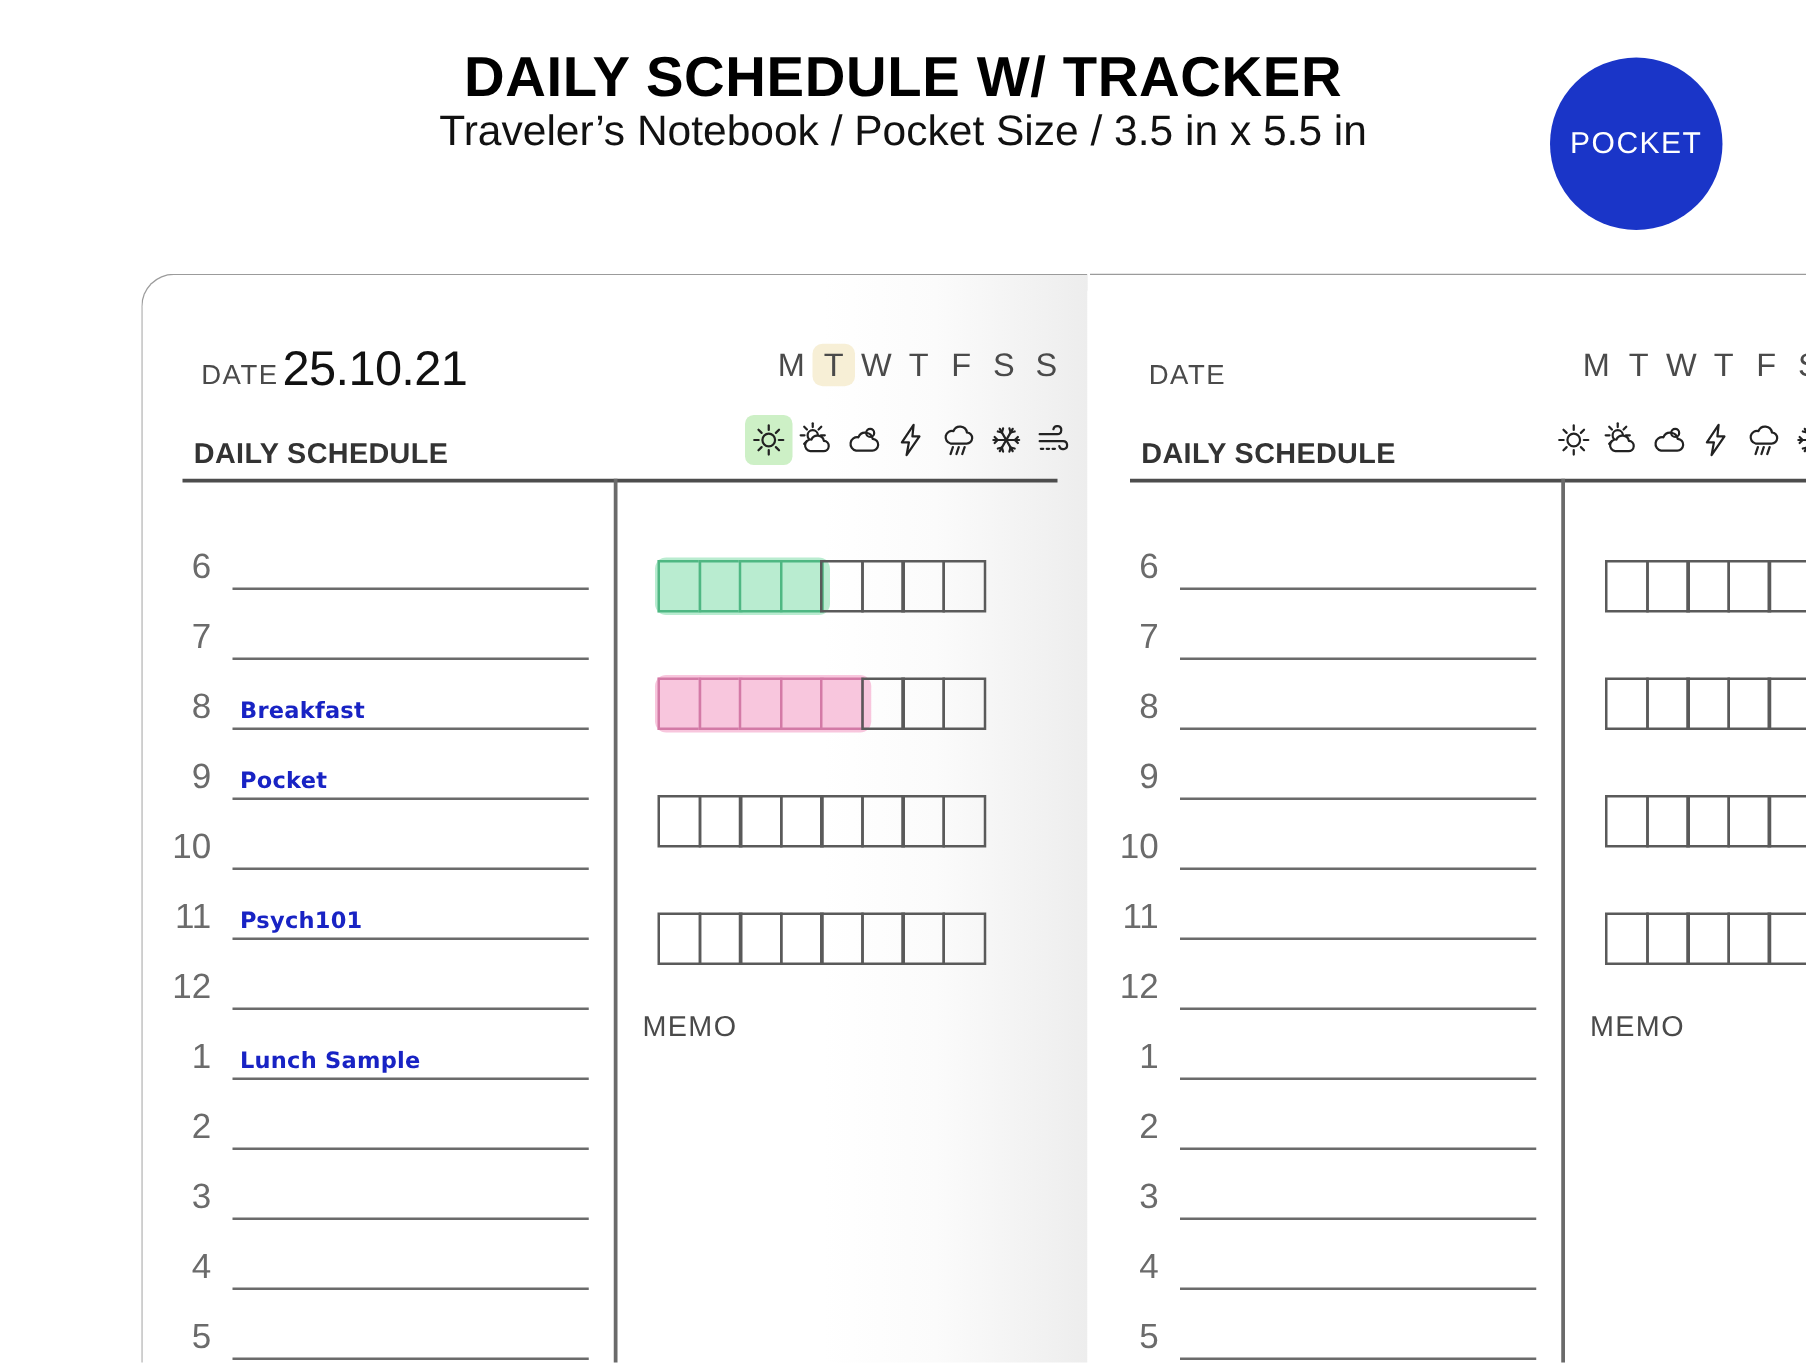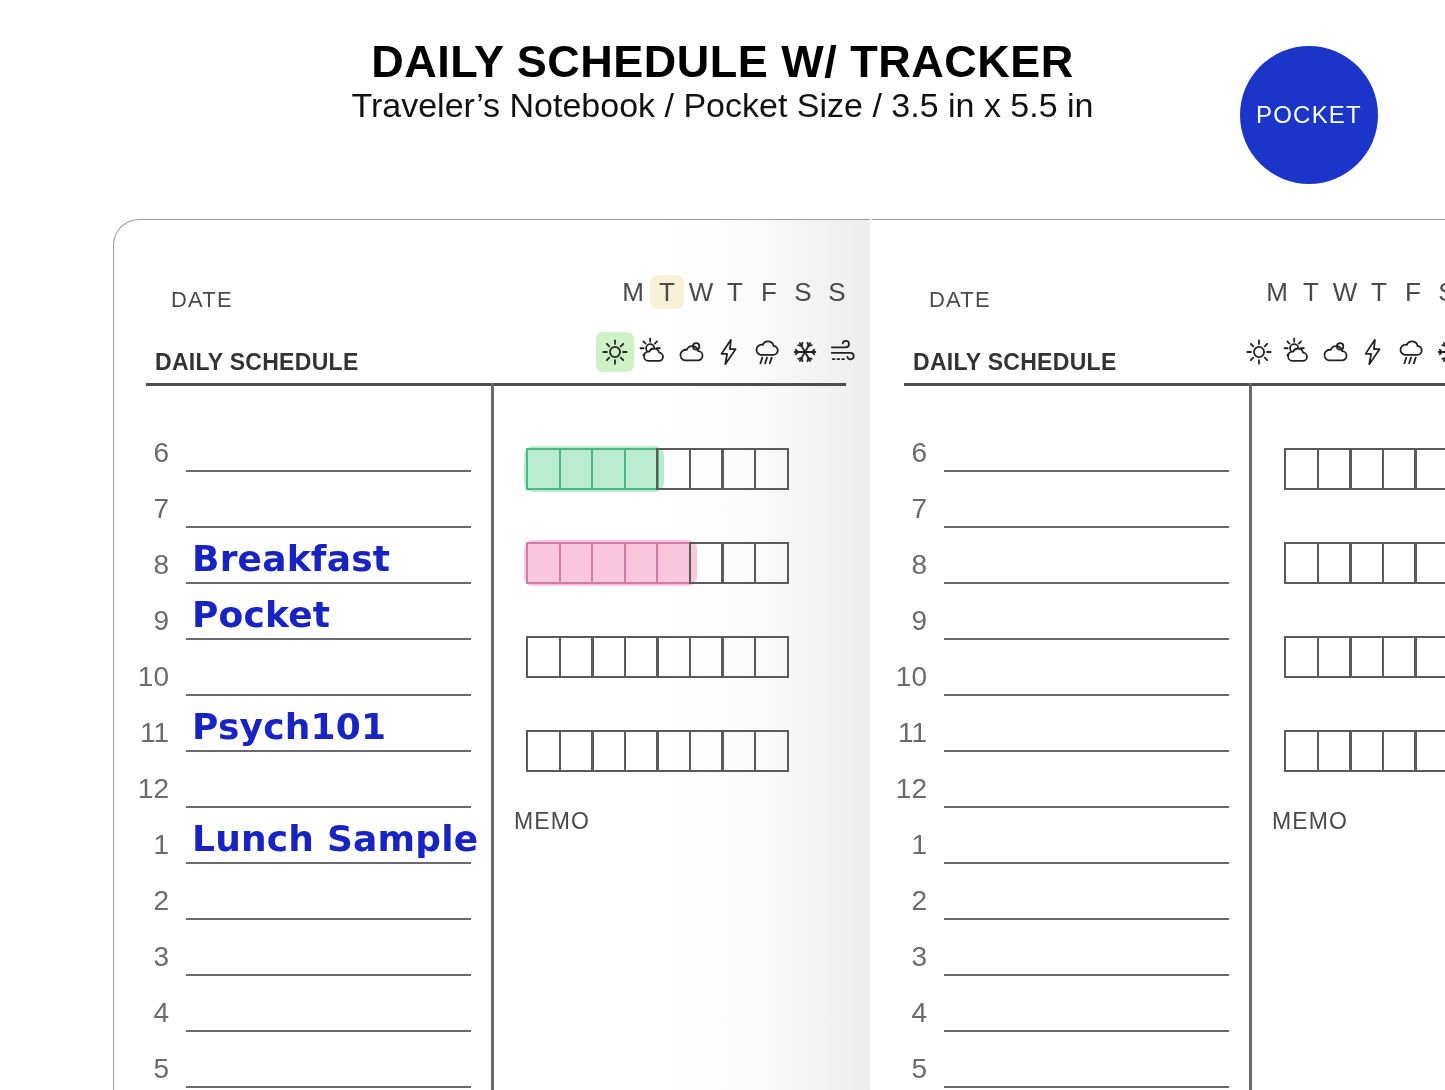--- a/index.html
+++ b/index.html
@@ -90,21 +90,21 @@
     width: 580px;
     border-top: 1.5px solid #9b9b9b;
     background: #ffffff;
   }
 
   
   .page-inner { position: absolute; left: 0; top: 0; width: 100%; height: 100%; }
 
   .row-date {
     position: absolute;
-    top: 58px; left: 16px; width: 100%; height: 40px; text-decoration: underline;
+    top: 58px; left: 6px; width: 100%; height: 40px; text-decoration: underline;
   }
   .label-date {
     position: absolute;
     left: 41px; top: 9px;
     font-size: 22px;
     letter-spacing: 1.2px;
     color: #4a4a4a;
     font-family: "Liberation Sans", sans-serif;
   }
   .value-date {
@@ -230,21 +230,21 @@
     left: 52px;
     right: 8px;
     bottom: 0;
     height: 2px;
     background: #6b6b6b;
   }
   .hour-entry {
     position: absolute;
     left: 58px;
     bottom: 5px;
-    font-size: 36px;
+    font-size: 18px;
     color: #1823c4;
     letter-spacing: 0.2px;
     font-family: "DejaVu Sans", sans-serif;
     font-weight: 600;
     white-space: nowrap;
   }
 
   
   .tracker {
     position: absolute;
@@ -308,20 +308,21 @@
     <span id="pocket-badge-label">POCKET</span>
   </div>
 </div>
 
 <div id="spread">
 
   <div class="page" id="page-left">
     <div class="page-inner">
       <div class="row-date">
         <span class="label-date">DATE</span>
+        <span class="value-date">25.10.21</span>
       </div>
       <div class="weekdays">
           <div class="weekday">M</div>
           <div class="weekday active">T</div>
           <div class="weekday">W</div>
           <div class="weekday">T</div>
           <div class="weekday">F</div>
           <div class="weekday">S</div>
           <div class="weekday">S</div>
         </div>

